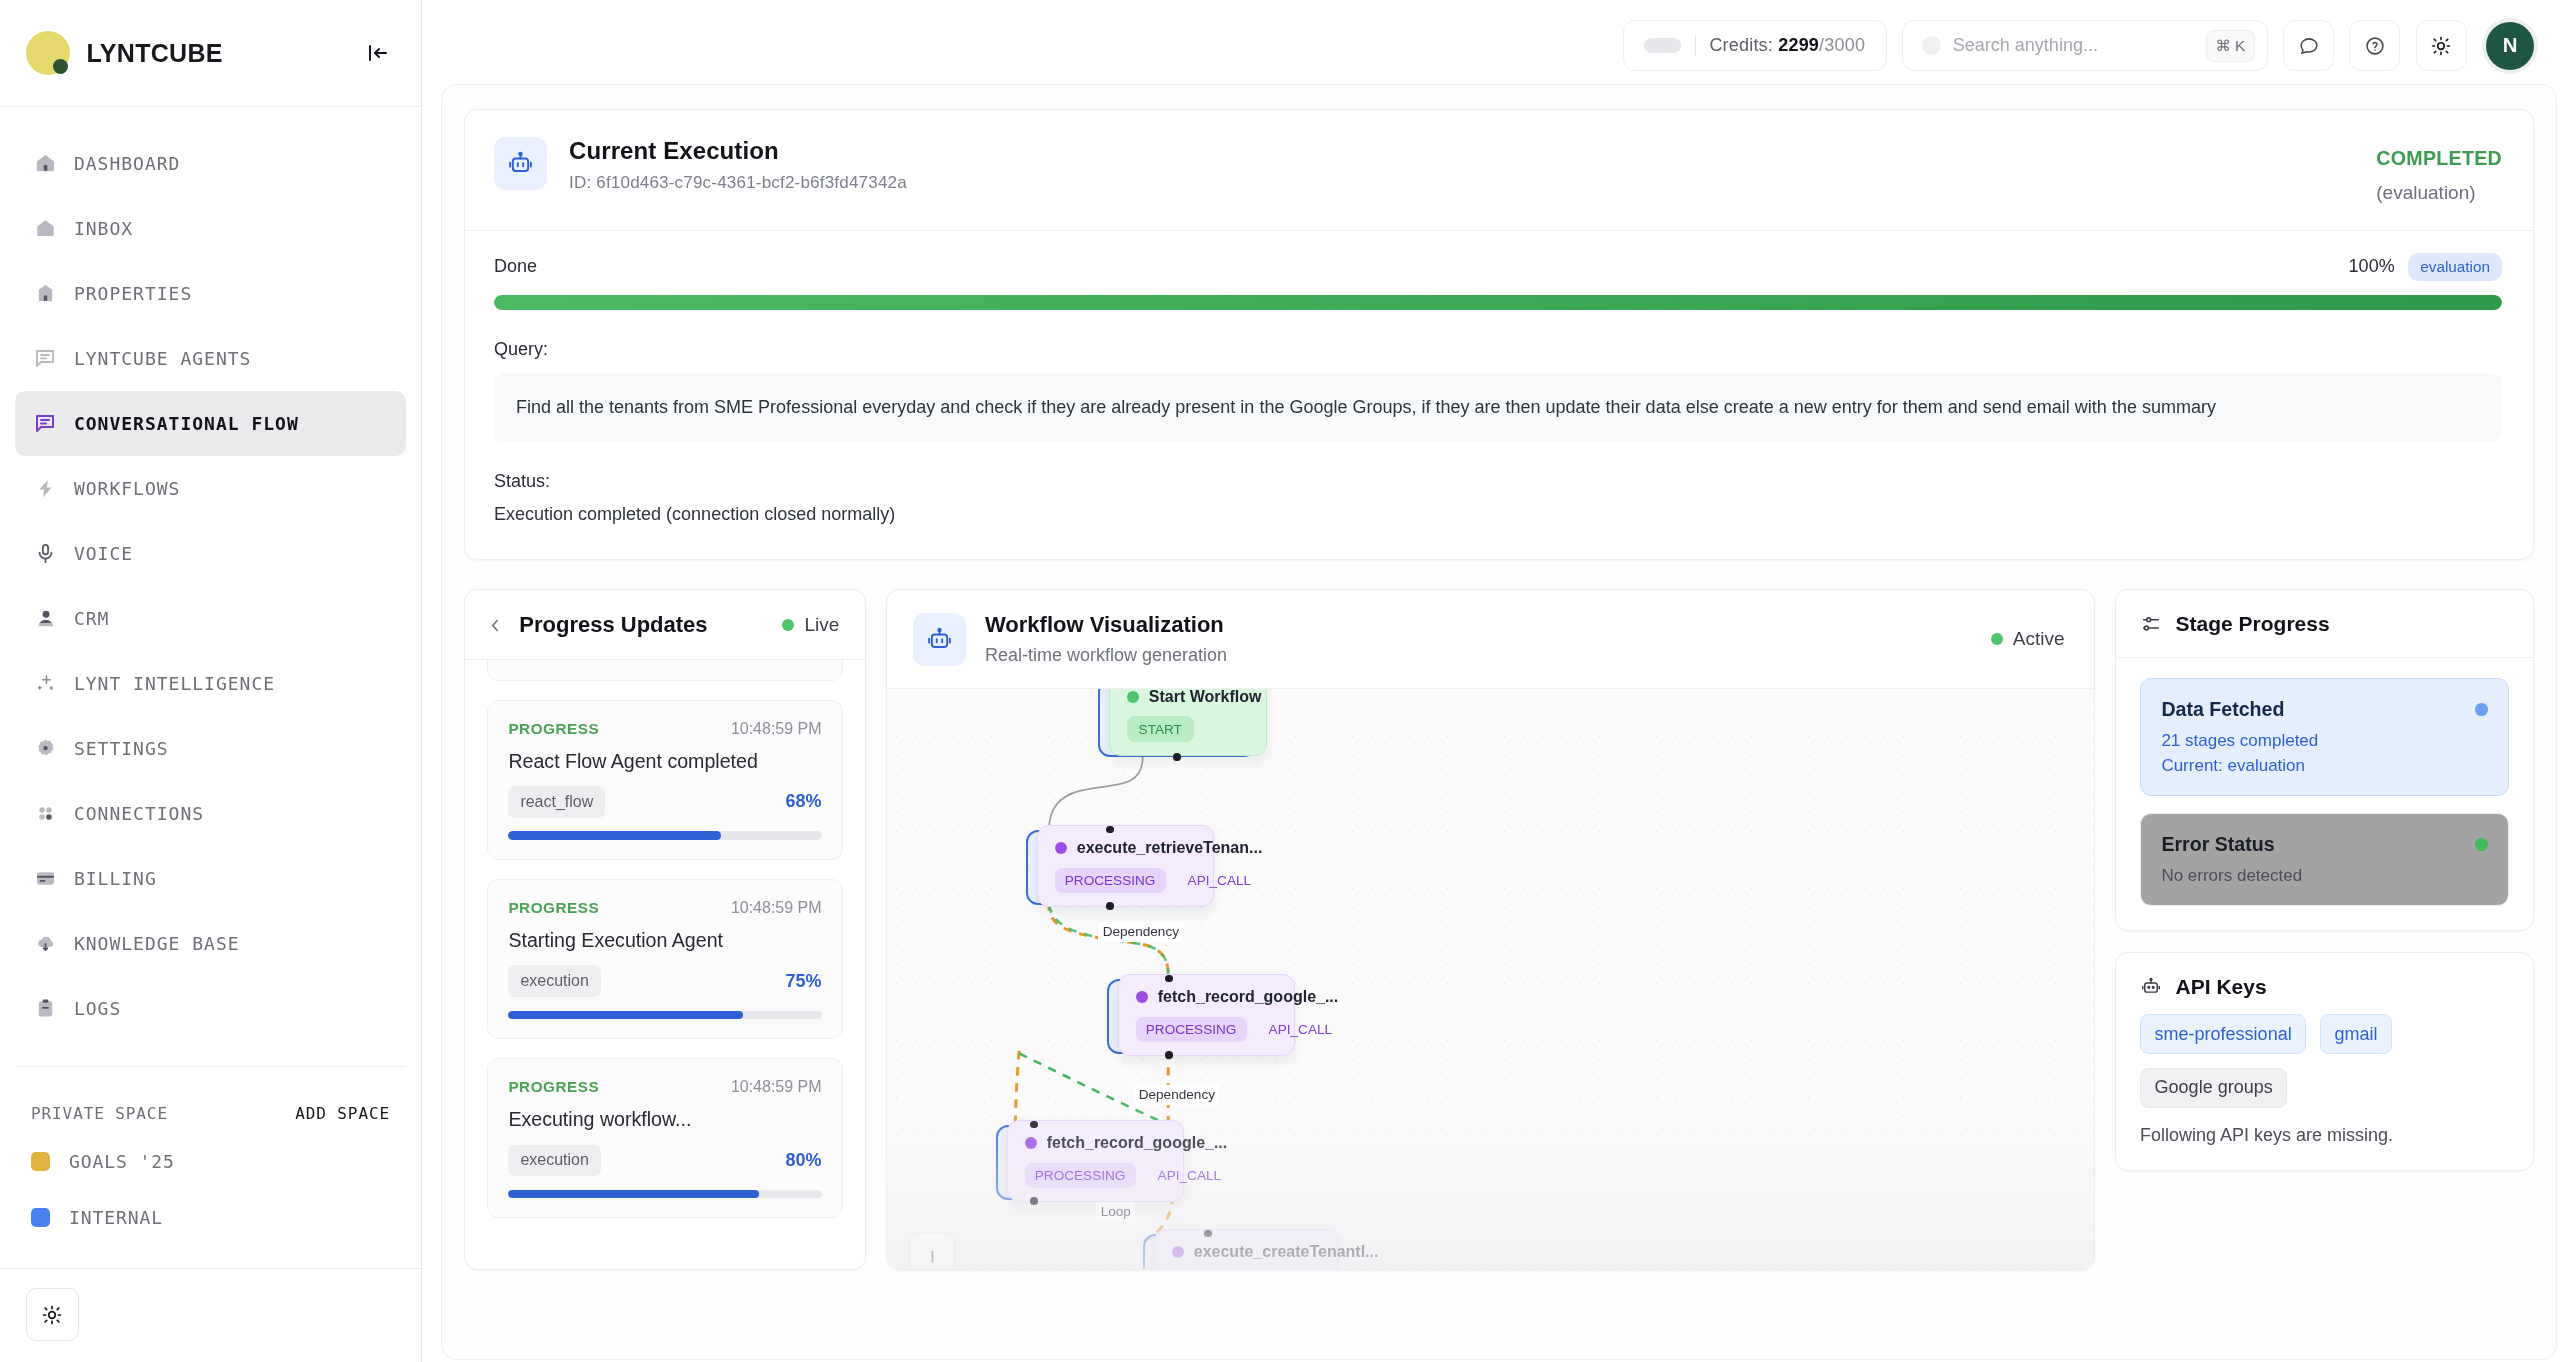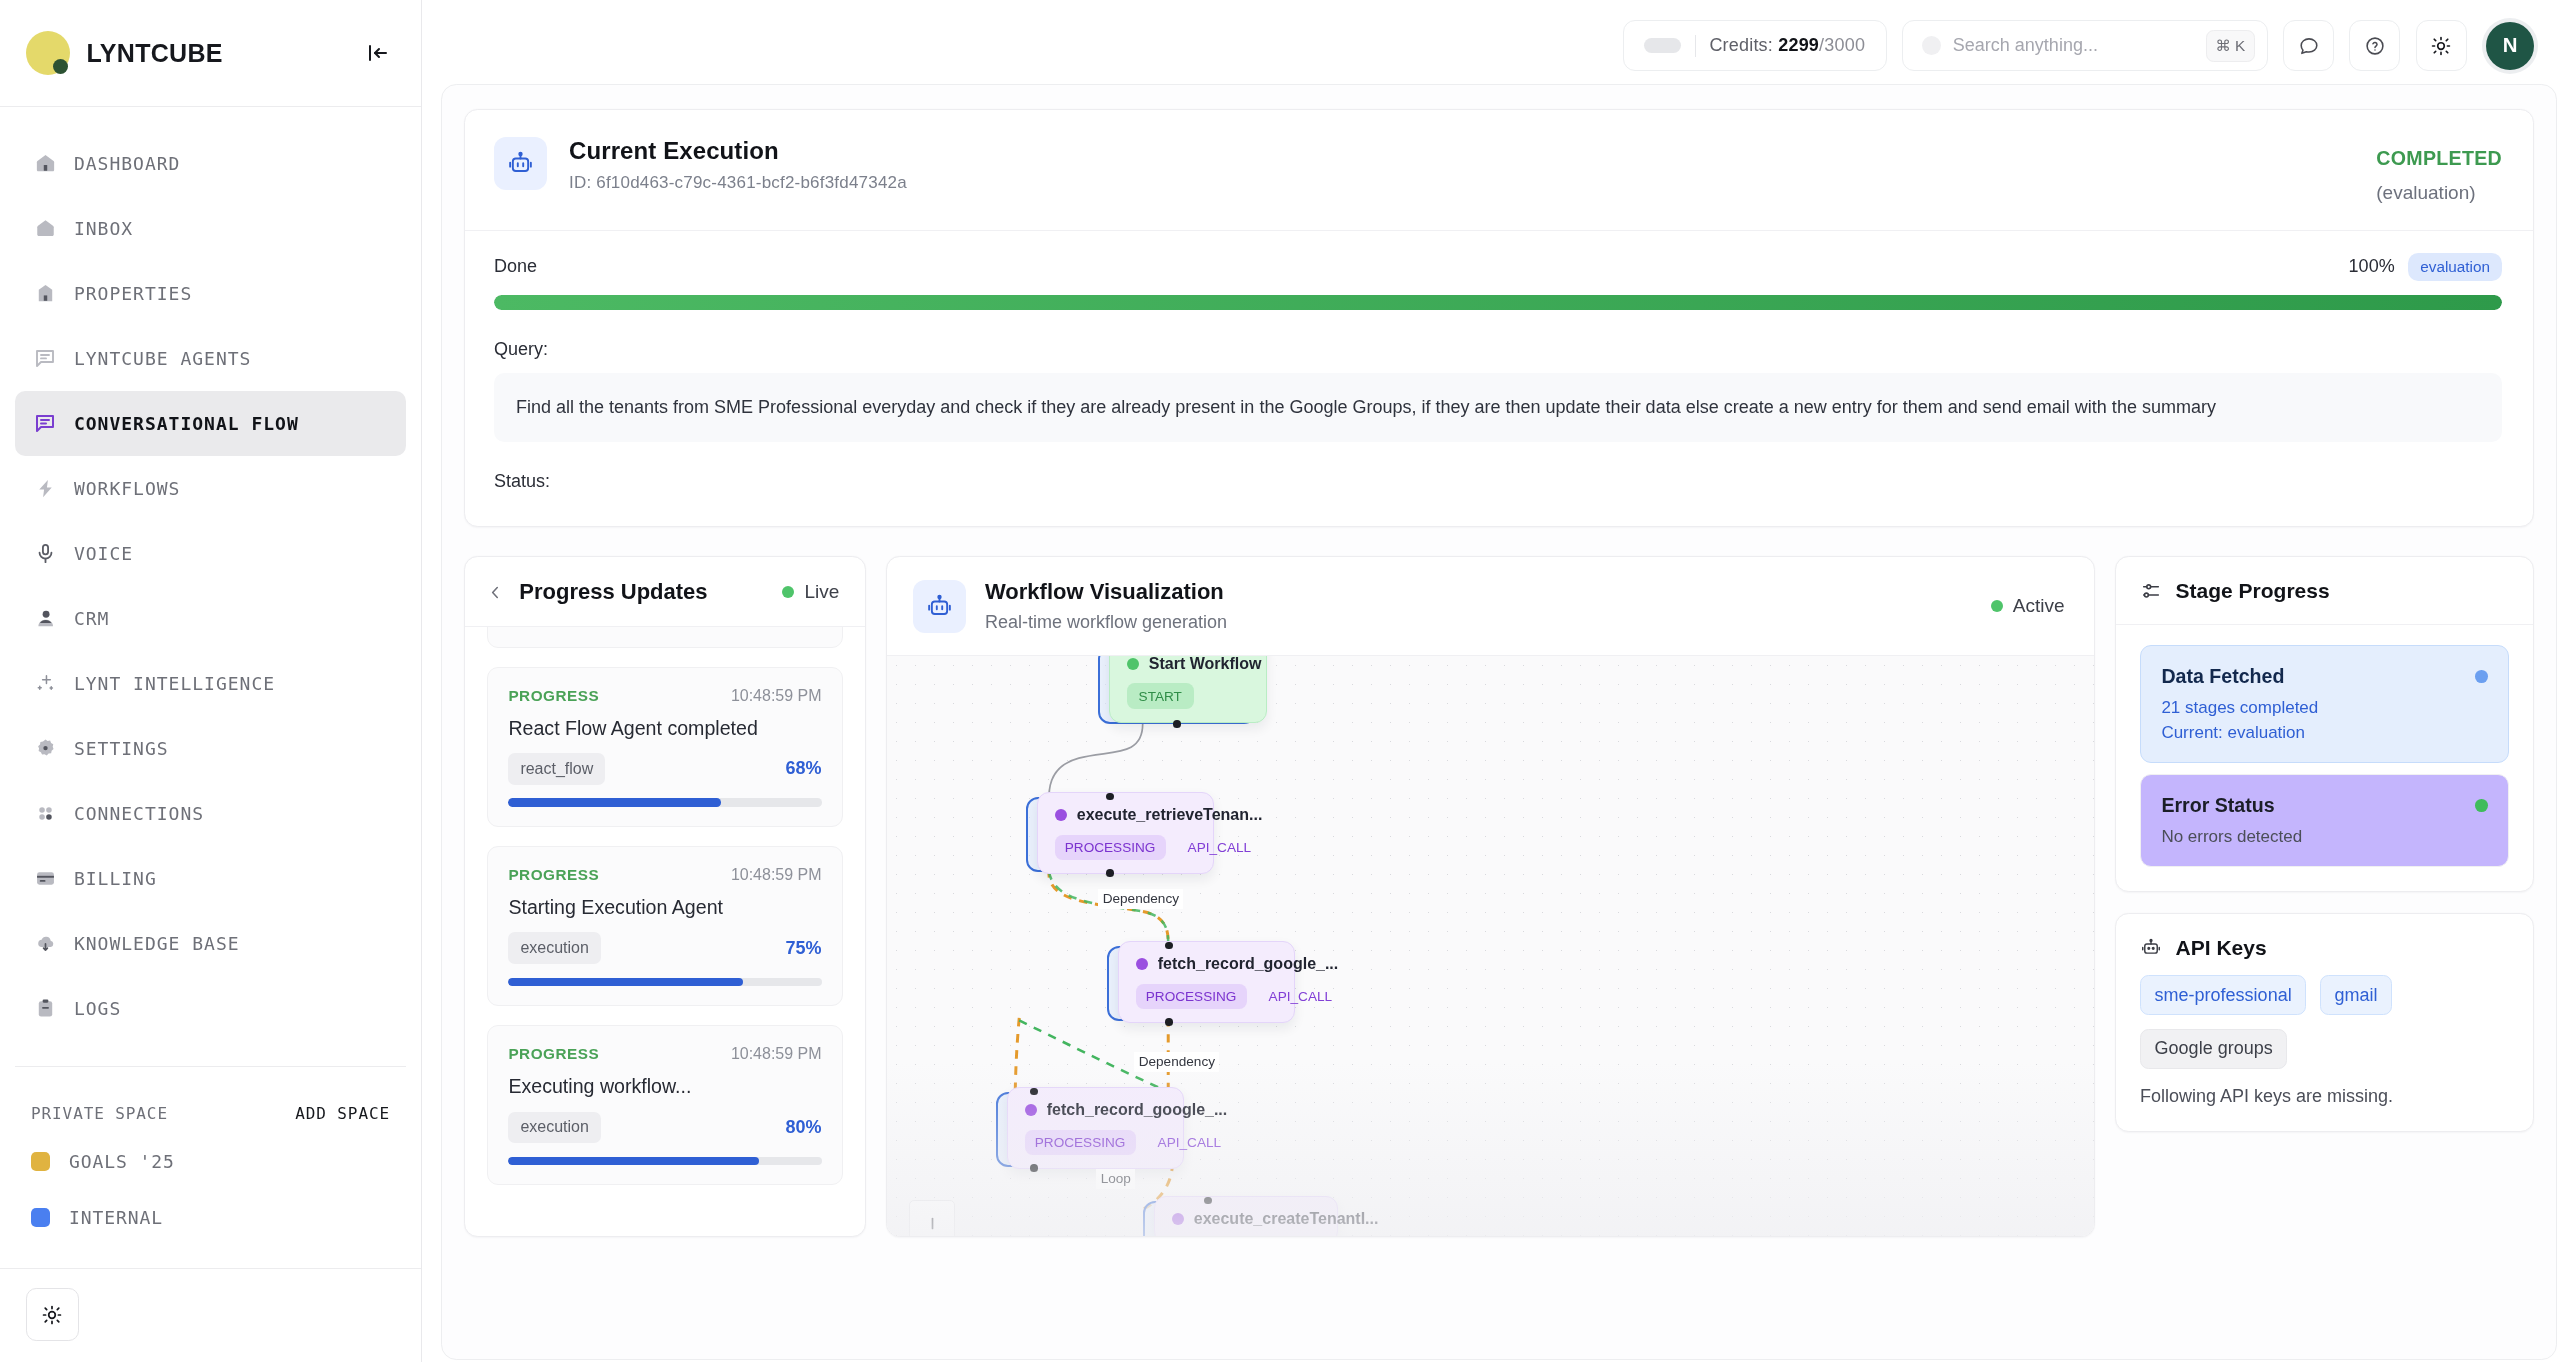--- a/index.html
+++ b/index.html
@@ -246,21 +246,21 @@
   
   .right-col { width: 419px; flex: 0 0 419px; display:flex; flex-direction: column; gap: 20.4px; }
   .sp-head {
     display:flex; align-items:center; gap: 13.6px; padding: 22px 24px 20.4px 24px;
     border-bottom: 0.9px solid #f0f0f3;
   }
   .sp-title { font-size: 21px; font-weight: 700; color: #111318; }
   .sp-body { padding: 20.4px 24px 24px 24px; }
   .stage-card { border-radius: 11px; padding: 19px 20.4px; }
   .stage-card.active { background: #e4eefd; border: 0.9px solid #c6dcfb; }
-  .stage-card.plain { background: #c4b5fd; border: 0.9px solid #f0f0f2; margin-top: 11px; }
+  .stage-card.plain { background: #a3a3a3; border: 0.9px solid #f0f0f2; margin-top: 17px; }
   .stage-top { display:flex; align-items:center; justify-content: space-between; }
   .stage-name { font-size: 19.6px; font-weight: 700; color: #1b1e27; }
   .stage-card.active .stage-name { color: #12284d; }
   .stage-dot { width: 12.8px; height: 12.8px; border-radius: 50%; }
   .stage-line { margin-top: 10.2px; font-size: 17px; }
   .stage-card.active .stage-line { color: #2f5fd4; }
   .stage-card.plain .stage-line { color: #4b4e58; }
 
   .ak-head { display:flex; align-items:center; gap: 13.6px; padding: 22px 24px 0 24px; }
   .ak-title { font-size: 21px; font-weight: 700; color: #111318; }
@@ -526,20 +526,21 @@
             </span>
           </div>
           <div class="prog-track">
             <div class="prog-fill" id="exec-fill" style="width: 100%;"></div>
           </div>
 
           <div class="sec-label">Query:</div>
           <div class="query-box">Find all the tenants from SME Professional everyday and check if they are already present in the Google Groups, if they are then update their data else create a new entry for them and send email with the summary</div>
 
           <div class="sec-label">Status:</div>
+          <div class="status-text">Execution completed (connection closed normally)</div>
         </div>
       </section>
 
       <div class="lower">
 
         <section class="panel pu">
           <div class="pu-head">
             <span class="chev-left">
               <svg width="17" height="17" viewBox="0 0 24 24" fill="none" stroke="currentColor" stroke-width="2.2" stroke-linecap="round" stroke-linejoin="round">
                   <path d="M14.5 5 8 12l6.5 7"></path>

